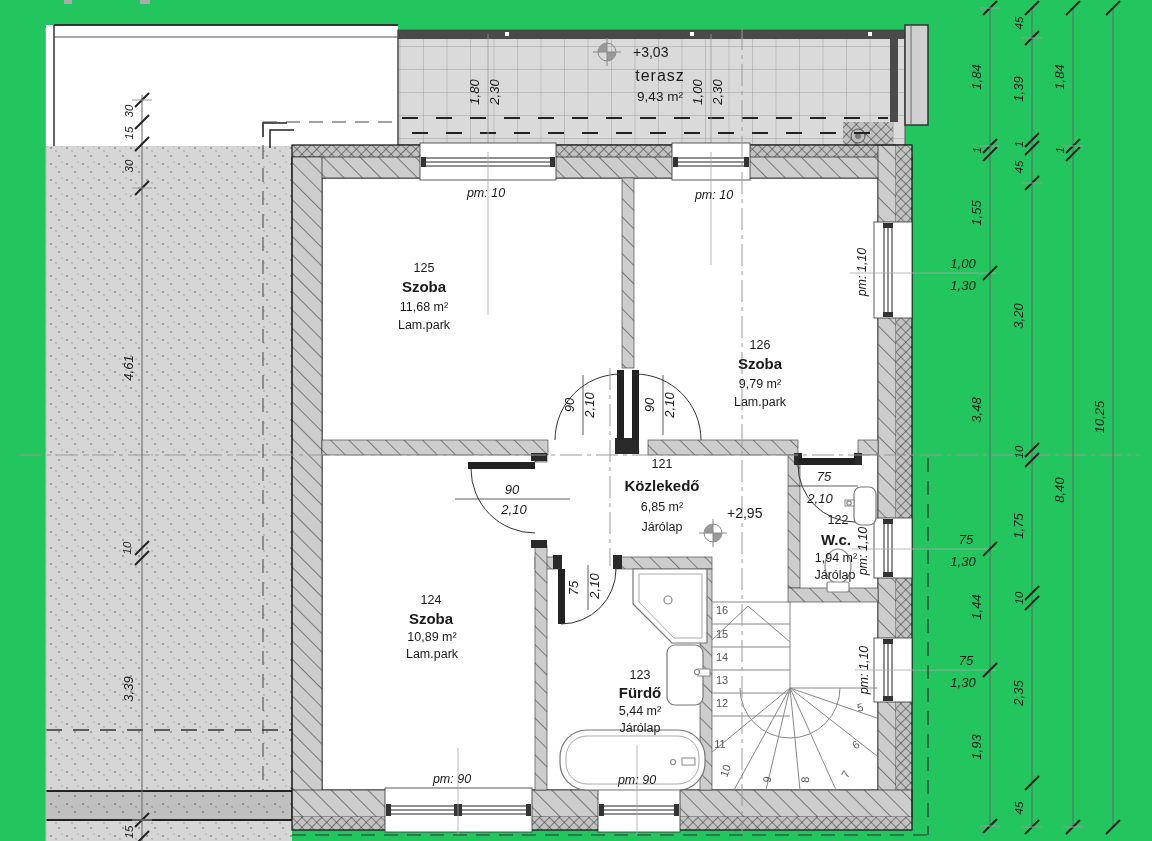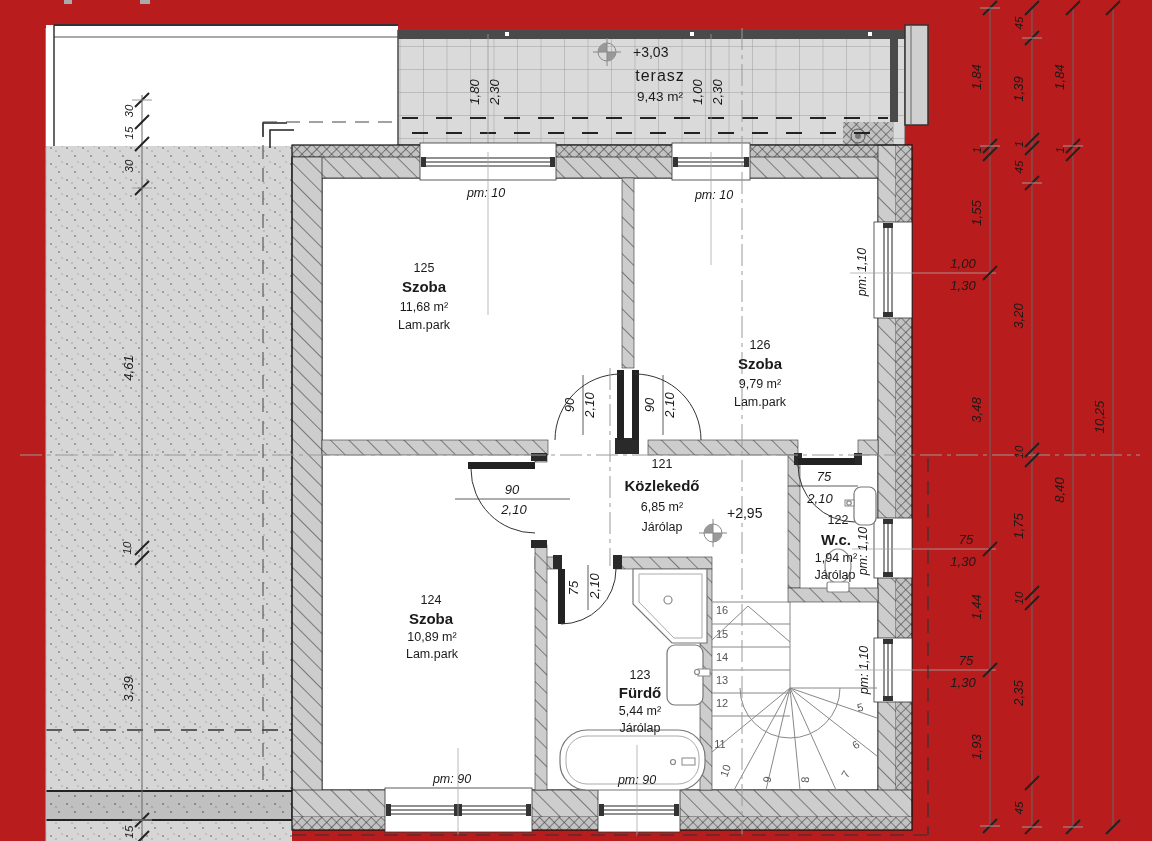--- a/index.html
+++ b/index.html
@@ -1,16 +1,16 @@
 <!DOCTYPE html>
 <html><head>
 <meta charset="utf-8">
 <style>
   html,body{margin:0;padding:0;background:#fff;}
-  #stage{position:relative;width:1152px;height:841px;background:#b91c1c;overflow:hidden;
+  #stage{position:relative;width:1152px;height:841px;background:#22c55e;overflow:hidden;
          font-family:"Liberation Sans", sans-serif;}
   svg text{font-family:"Liberation Sans", sans-serif;fill:#1a1a1a;}
   .dim{font-size:13px;font-style:italic;}
   .dimsm{font-size:11.5px;font-style:italic;}
   .pm{font-size:12.5px;font-style:italic;}
   .frac{font-size:13px;font-style:italic;}
   .rnum{font-size:12.5px;}
   .rname{font-size:15px;font-weight:bold;}
   .rsub{font-size:12.5px;}
   .stair{font-size:11px;fill:#555;}

